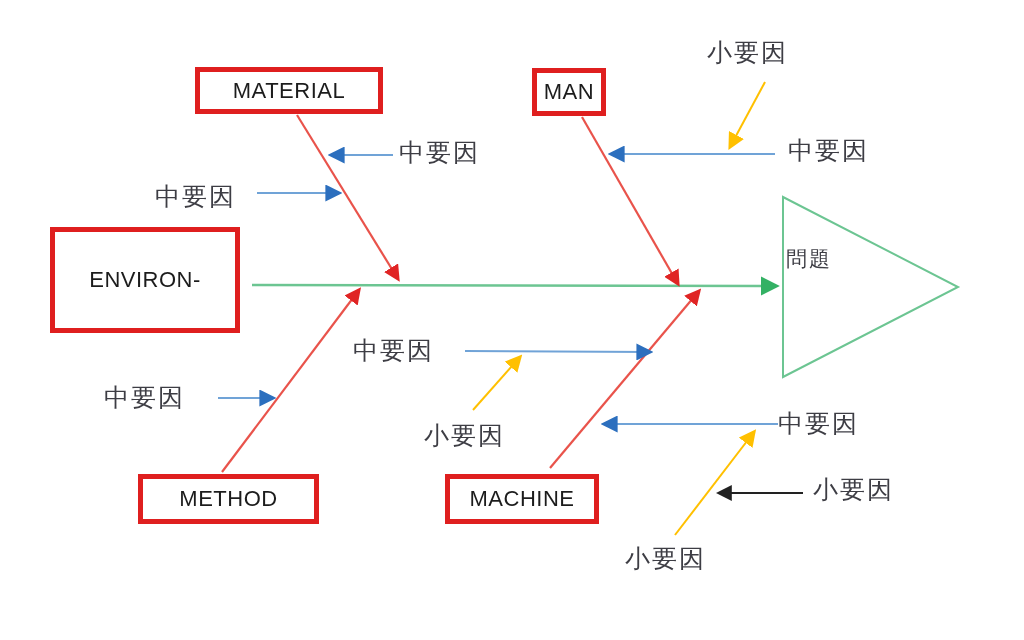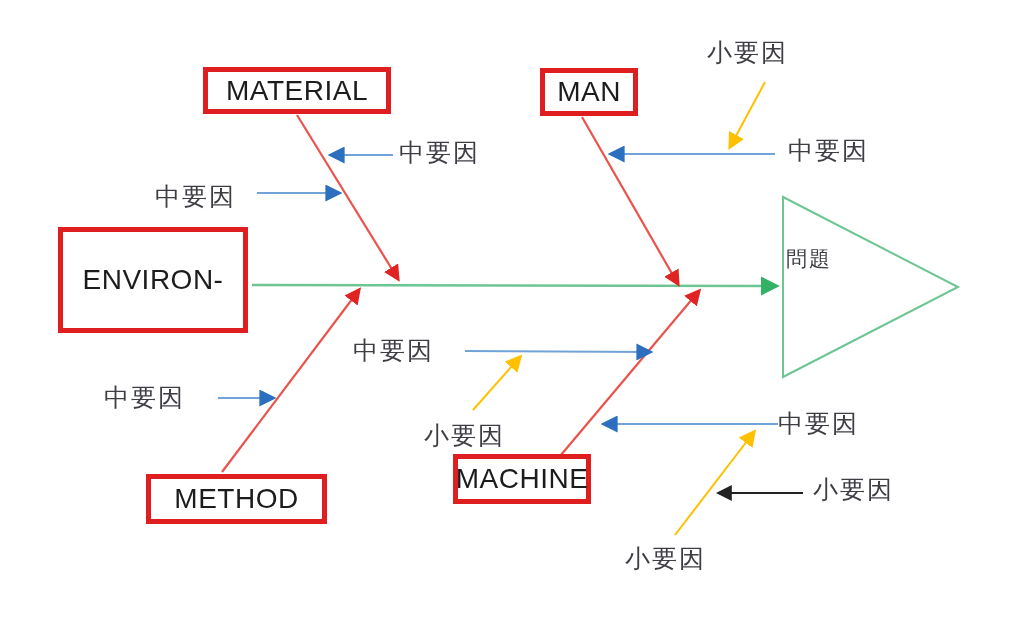--- a/index.html
+++ b/index.html
@@ -31,28 +31,27 @@
   #m-green path  { fill: var(--green-head, #33b164); }
   #m-yellow path { fill: var(--yellow, #ffc000); }
   #m-black path  { fill: var(--black, #222222); }
 
   .box {
     position: absolute;
     box-sizing: border-box;
     border: 5px solid var(--red, #df1f1f);
     background: #ffffff;
     color: var(--text-dark, #1c1c1c);
-    font-size: 28px;
+    font-size: 22px;
     letter-spacing: 0.5px;
     display: flex;
     align-items: center;
     justify-content: center;
     white-space: nowrap;
     z-index: 2;
-    margin-left: 8px;
   }
   .box.two-line {
     flex-direction: column;
     line-height: 50px;
     justify-content: center;
     align-items: center;
   }
   .jp {
     position: absolute;
     font-size: 25px;
@@ -79,24 +78,24 @@
   #jp-man-right  { left: 788px; top: 134px; }
   #jp-min-top    { left: 707px; top: 36px; }
   #jp-env-bottom { left: 104px; top: 381px; }
   #jp-mac-mid    { left: 353px; top: 334px; }
   #jp-min-mid    { left: 424px; top: 419px; }
   #jp-mac-right  { left: 778px; top: 407px; }
   #jp-min-black  { left: 813px; top: 473px; }
   #jp-min-bottom { left: 625px; top: 542px; }
 
   #box-material    { left: 195px; top: 67px;  width: 188px; height: 47px; }
-  #box-man         { left: 532px; top: 68px;  width: 98px;  height: 48px; }
+  #box-man         { left: 532px; top: 68px;  width: 74px;  height: 48px; }
   #box-environment { left: 50px;  top: 227px; width: 190px; height: 106px; }
   #box-method      { left: 138px; top: 474px; width: 181px; height: 50px; }
-  #box-machine     { left: 445px; top: 454px; width: 138px; height: 50px; text-align: right; }
+  #box-machine     { left: 445px; top: 474px; width: 154px; height: 50px; text-align: right; }
 </style>
 </head>
 <body>
 
 <div id="stage">
 
   <svg id="diagram-svg" viewBox="0 0 1024 640" xmlns="http://www.w3.org/2000/svg">
     <defs>
       <marker id="m-red" viewBox="0 0 10 10" refX="8" refY="5" markerWidth="7.5" markerHeight="7.5" orient="auto" markerUnits="strokeWidth">
         <path d="M0 0 L10 5 L0 10 z"></path>

